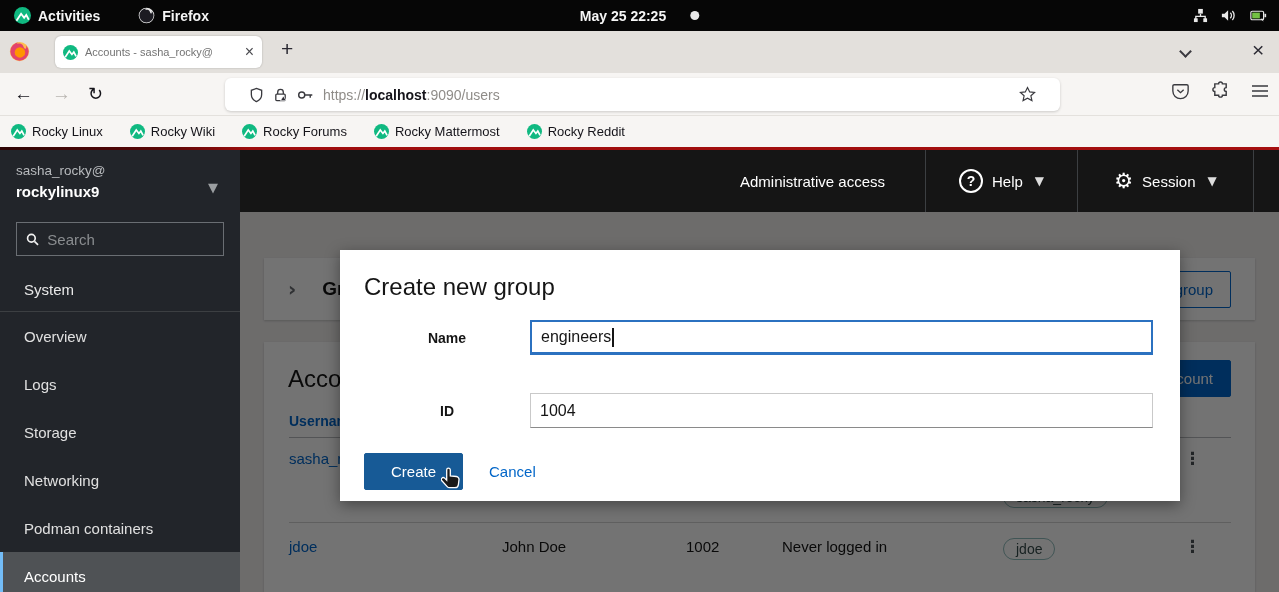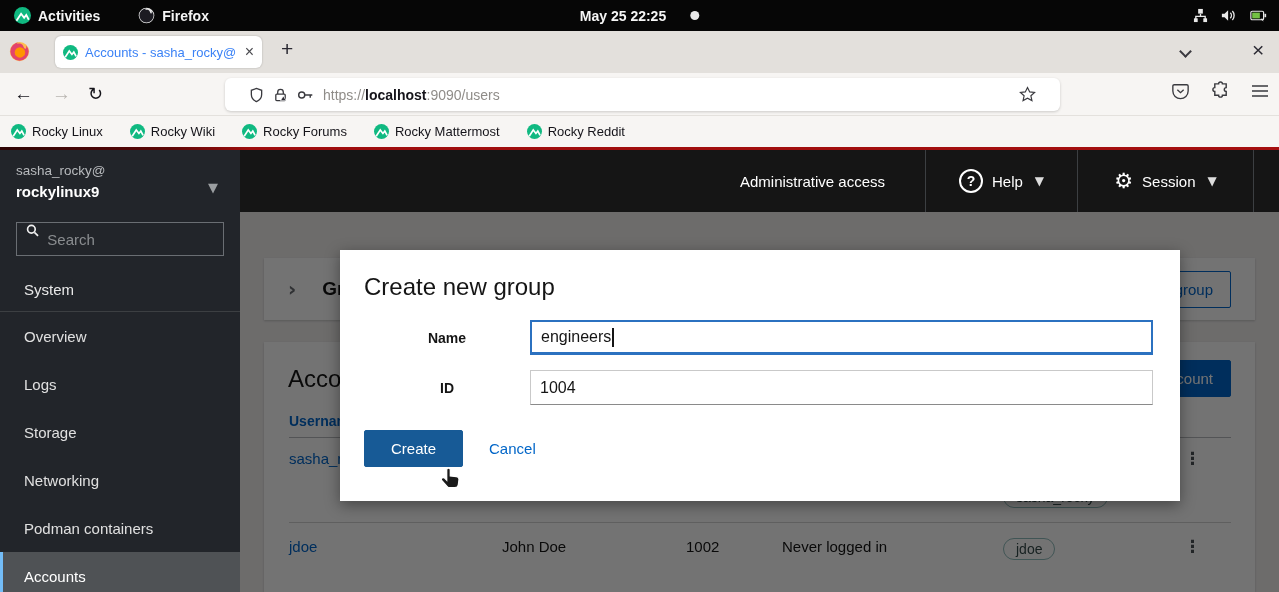--- a/index.html
+++ b/index.html
@@ -13,21 +13,21 @@
   .gb-item { display:flex; align-items:center; gap:7px; cursor:pointer; }
   .gb-clock { position:absolute; left:50%; transform:translateX(-50%); display:flex; align-items:center; gap:24px; }
   .gb-dot { width:9px; height:9px; border-radius:50%; background:#e8e8e8; }
   .gb-right { position:absolute; right:12px; display:flex; align-items:center; gap:13px; }
 
   
   #tabbar { position:absolute; left:0; top:31px; width:100%; height:42px; background:#e3e0dc; }
   .ff-logo { position:absolute; left:9px; top:10px; }
   .tab { position:absolute; left:55px; top:5px; width:207px; height:32px; background:#fff; border-radius:6px;
     box-shadow:0 0 2px rgba(0,0,0,.25); display:flex; align-items:center; padding:0 8px; gap:7px; }
-  .tab-title { flex:1; font-size:13px; color:#3b82f6; white-space:nowrap; overflow:hidden; }
+  .tab-title { flex:1; font-size:11px; color:#737373; white-space:nowrap; overflow:hidden; }
   .tab-close { font-size:16px; color:#4a4a4f; line-height:1; cursor:pointer; }
   .newtab { position:absolute; left:281px; top:6px; font-size:21px; color:#2b2a33; font-weight:400; cursor:pointer; }
   .tab-chev { position:absolute; left:1181px; top:16px; width:9px; height:9px; border-right:2px solid #3a393f;
     border-bottom:2px solid #3a393f; transform:rotate(45deg); cursor:pointer; }
   .win-close { position:absolute; left:1252px; top:7px; font-size:21px; color:#2b2a33; cursor:pointer; }
 
   
   #navbar { position:absolute; left:0; top:73px; width:100%; height:43px; background:#f7f5f3; border-bottom:1px solid #e4e1dd;
     display:block; }
   .nav-ic { position:absolute; top:9px; font-size:19px; line-height:24px; color:#15141a; }
@@ -51,21 +51,21 @@
   #redline { position:absolute; left:0; top:0; width:100%; height:3px;
     background:linear-gradient(90deg,#2d0404 0,#5c0707 170px,#9e0d0d 250px,#a50f0f 100%); }
 
   
   #sidebar { position:absolute; left:0; top:3px; width:240px; height:442px; background:#22252a; color:#e0e0e0; }
   .user-block { position:relative; padding:13px 16px 10px; }
   .user-top { font-size:13.5px; color:#b8bbbe; }
   .user-host { font-size:15px; font-weight:700; color:#fff; margin-top:5px; }
   .user-caret { position:absolute; right:22px; top:30px; color:#9b9ea1; font-size:13px;
     font-family:"DejaVu Sans",sans-serif; cursor:pointer; }
-  .search-wrap { margin:12px 16px 16px; height:34px; border:1px solid #6a6e73; display:flex; 
+  .search-wrap { margin:12px 16px 16px; height:34px; border:1px solid #6a6e73; display:flex; align-items:center;
     padding:0 9px; gap:8px; background:transparent; }
   .search-wrap input { background:transparent; border:0; outline:none; color:#f0f0f0; font-size:15px; width:100%;
     font-family:"Liberation Sans",sans-serif; }
   .search-wrap input::placeholder { color:#8a8d90; }
   .nav-sys { padding:9px 0 13px 24px; font-size:15px; color:#e8e8e8; cursor:pointer; }
   .nav-div { border:0; border-top:1px solid #3c3f42; }
   .nav-item { height:48px; display:flex; align-items:center; padding-left:24px; font-size:15px; color:#e0e0e0; cursor:pointer; }
   .nav-item.sel { background:#4f5255; border-left:3px solid #73bcf7; padding-left:21px; color:#fff; }
 
   
@@ -107,21 +107,21 @@
   .kebab { font-family:"DejaVu Sans",sans-serif; color:#4d5258; font-size:17px; font-weight:700; cursor:pointer;
     justify-self:start; line-height:1; }
 
   
   #backdrop { position:absolute; left:240px; top:65px; width:1039px; height:380px; background:rgba(0,0,0,.55); }
   #modal { position:absolute; left:340px; top:103px; width:840px; height:251px; background:#fff;
     box-shadow:0 4px 14px rgba(0,0,0,.4); padding:23px 24px; }
   .modal-title { font-size:24px; color:#151515; font-weight:500; }
   .mrow { display:grid; grid-template-columns:166px 623px; align-items:center;text-align:center; }
   .mrow-name { margin-top:19px; }
-  .mrow-id { margin-top:15px; }
+  .mrow-id { margin-top:38px; }
   .mlabel { font-size:14px; font-weight:700; color:#151515; }
   .minput { height:35px; display:flex; align-items:center; padding:0 9px; font-size:16px; color:#151515; background:#fff; }
   .minput-focus { border:2px solid #2b71c0; border-bottom-width:3px; }
   .minput-plain { border:1px solid #c9c9c9; border-bottom-color:#8a8a8a; }
   .caret-bar { display:inline-block; width:1.5px; height:19px; background:#151515; margin-left:1px; }
   .modal-foot { margin-top:25px; display:flex; align-items:center; }
   .btn-create { background:#175a96; border:1px solid #175a96; color:#fff; padding:9px 26px; margin-left:0; }
   .cancel-link { margin-left:26px; font-size:15px; color:#0266c8; cursor:pointer; }
   #cursor { position:absolute; left:441px; top:320px; z-index:60; }
 

